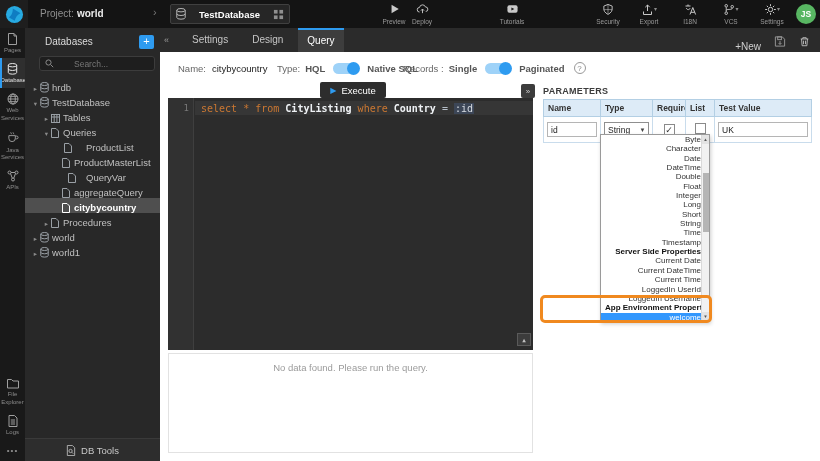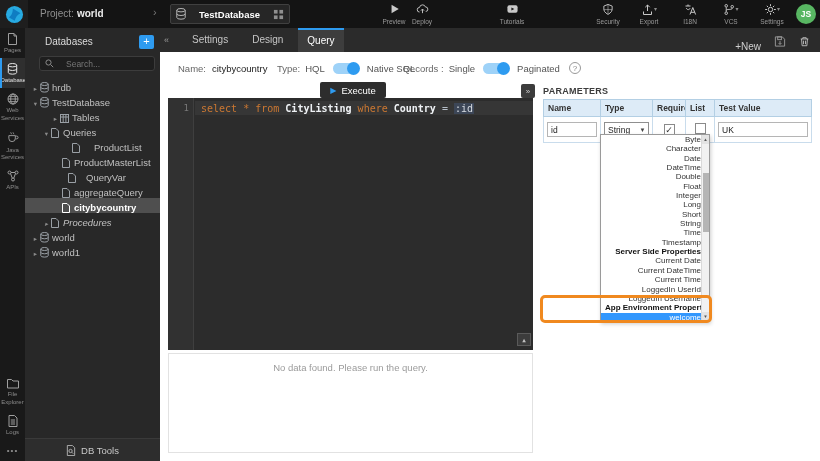--- a/index.html
+++ b/index.html
@@ -39,21 +39,21 @@
   .rail-more { color:#8d8d8d; text-align:center; font-size:8px; letter-spacing:1px; padding:6px 0; cursor:pointer; }
 
   
   .sidebar { position:absolute; left:25px; top:28px; width:135px; height:433px; background:#282828;
     display:flex; flex-direction:column; }
   .sb-header { height:25px; display:flex; align-items:center; padding:2px 6px 0 20px; }
   .sb-title { flex:1; color:#dcdcdc; font-size:10px; }
   .sb-add { width:15px; height:14px; background:#2e9bf0; border-radius:2px; color:#fff;
     font-size:11px; line-height:13px; text-align:center; cursor:pointer; }
   .sb-search { margin:3px 5px 7px 14px; height:15px; background:#1e1e1e; border:1px solid #3c3c3c;
-    border-radius:3px; display:flex; align-items:center; padding:0 5px; gap:12px; }
+    border-radius:3px; display:flex; align-items:center; padding:0 5px; gap:20px; }
   .sb-search input { flex:1; min-width:0; background:transparent; border:none; outline:none;
     color:#bbb; font-size:8.5px; font-family:"Liberation Sans", sans-serif; }
   .sb-search input::placeholder { color:#777; }
   .tree { flex:1; overflow:hidden; }
   .tree-row { height:15px; display:flex; align-items:flex-end; font-size:9.5px; color:#c0c0c0;
     cursor:pointer; white-space:nowrap; }
   .tree-row .arrow { width:9px; font-size:6.5px; color:#8a8a8a; text-align:center; flex:none; }
   .tree-row .ticn { width:12px; flex:none; display:flex; align-items:center; }
   .tree-row.selected { background:#4f4f4f; color:#fff; font-weight:bold; }
   .sb-footer { height:23px; border-top:1px solid #3a3a3a; background:#2d2d2d; display:flex;
@@ -68,21 +68,21 @@
   .tab.active { background:#3d3d3d; color:#fff; border-top:2px solid #2e9bf0; line-height:21px; }
   .tab-right { margin-left:auto; display:flex; align-items:center; gap:13px; padding-right:10px; }
   .newlabel { color:#cfcfcf; font-size:10px; cursor:pointer;margin-top:13px; }
   .tb-icon-btn { cursor:pointer; height:13px; }
 
   .content { position:absolute; left:0; top:24px; width:660px; height:409px; background:#fff; }
 
   .ctl { position:absolute; top:8px; height:16px; display:flex; align-items:center; gap:3px;
     font-size:9.5px; color:#666; }
   .ctl .val { color:#222; margin-left:3px; }
-  .ctl .opt { color:#555; margin:0 2px; }
+  .ctl .opt { color:#555; margin:0 2px;font-weight:bold; }
   .toggle { position:relative; width:26px; height:11px; background:#9ed2f8; border-radius:6px;
     margin:0 3px; cursor:pointer; flex:none; }
   .toggle .knob { position:absolute; right:-1px; top:-1px; width:13px; height:13px; border-radius:50%;
     background:#2e9bf0; }
   .help { width:12px; height:12px; border:1px solid #999; border-radius:50%; color:#888; font-size:8px;
     display:flex; align-items:center; justify-content:center; margin-left:4px; cursor:pointer; }
 
   .execute { position:absolute; left:160px; top:30px; width:66px; height:16px; background:#2d2d2d;
     border-radius:2px; color:#fff; font-size:9.5px; display:flex; align-items:center;
     justify-content:center; gap:5px; cursor:pointer; }
@@ -334,40 +334,40 @@
       <div class="tree-row" style="padding-left: 6px;">
         <span class="arrow">▾</span>
         <span class="ticn">
           <svg width="9" height="11" viewBox="0 0 9 11">
             <ellipse cx="4.5" cy="2" rx="3.7" ry="1.5" fill="none" stroke="#9aa0a6"></ellipse>
             <path d="M0.8 2 V8.6 A3.7 1.5 0 0 0 8.2 8.6 V2 M0.8 5.3 A3.7 1.5 0 0 0 8.2 5.3" fill="none" stroke="#9aa0a6"></path>
           </svg>
         </span>
         <span>TestDatabase</span>
       </div>
-      <div class="tree-row" style="padding-left: 26px;">
+      <div class="tree-row" style="padding-left: 17px;">
         <span class="arrow">▸</span>
         <span class="ticn">
           <svg width="9" height="9" viewBox="0 0 9 9">
             <rect x="0.5" y="0.5" width="8" height="8" fill="none" stroke="#9aa0a6"></rect>
             <path d="M0.5 3 H8.5 M3.2 0.5 V8.5 M5.9 0.5 V8.5" stroke="#9aa0a6" fill="none"></path>
           </svg>
         </span>
         <span>Tables</span>
       </div>
       <div class="tree-row" style="padding-left: 17px;">
         <span class="arrow">▾</span>
         <span class="ticn">
           <svg width="8" height="10" viewBox="0 0 8 10">
             <path d="M0.5 0.5 H5 L7.5 3 V9.5 H0.5 Z" fill="none" stroke="#9aa0a6"></path>
           </svg>
         </span>
         <span>Queries</span>
       </div>
-      <div class="tree-row" style="padding-left: 28px; gap: 10px;">
+      <div class="tree-row" style="padding-left: 20px; gap: 10px;">
         <span class="arrow"></span>
         <span class="ticn">
           <svg width="8" height="10" viewBox="0 0 8 10">
             <path d="M0.5 0.5 H5 L7.5 3 V9.5 H0.5 Z" fill="none" stroke="#9aa0a6"></path>
           </svg>
         </span>
         <span>ProductList</span>
       </div>
       <div class="tree-row" style="padding-left: 28px;">
         <span class="arrow"></span>
@@ -398,21 +398,21 @@
       </div>
       <div class="tree-row selected" style="padding-left: 28px;">
         <span class="arrow"></span>
         <span class="ticn">
           <svg width="8" height="10" viewBox="0 0 8 10">
             <path d="M0.5 0.5 H5 L7.5 3 V9.5 H0.5 Z" fill="none" stroke="#ffffff"></path>
           </svg>
         </span>
         <span>citybycountry</span>
       </div>
-      <div class="tree-row" style="padding-left: 17px; font-style: italic;">
+      <div class="tree-row" style="padding-left: 17px;">
         <span class="arrow">▸</span>
         <span class="ticn">
           <svg width="8" height="10" viewBox="0 0 8 10">
             <path d="M0.5 0.5 H5 L7.5 3 V9.5 H0.5 Z" fill="none" stroke="#9aa0a6"></path>
           </svg>
         </span>
         <span>Procedures</span>
       </div>
       <div class="tree-row" style="padding-left: 6px;">
         <span class="arrow">▸</span>

